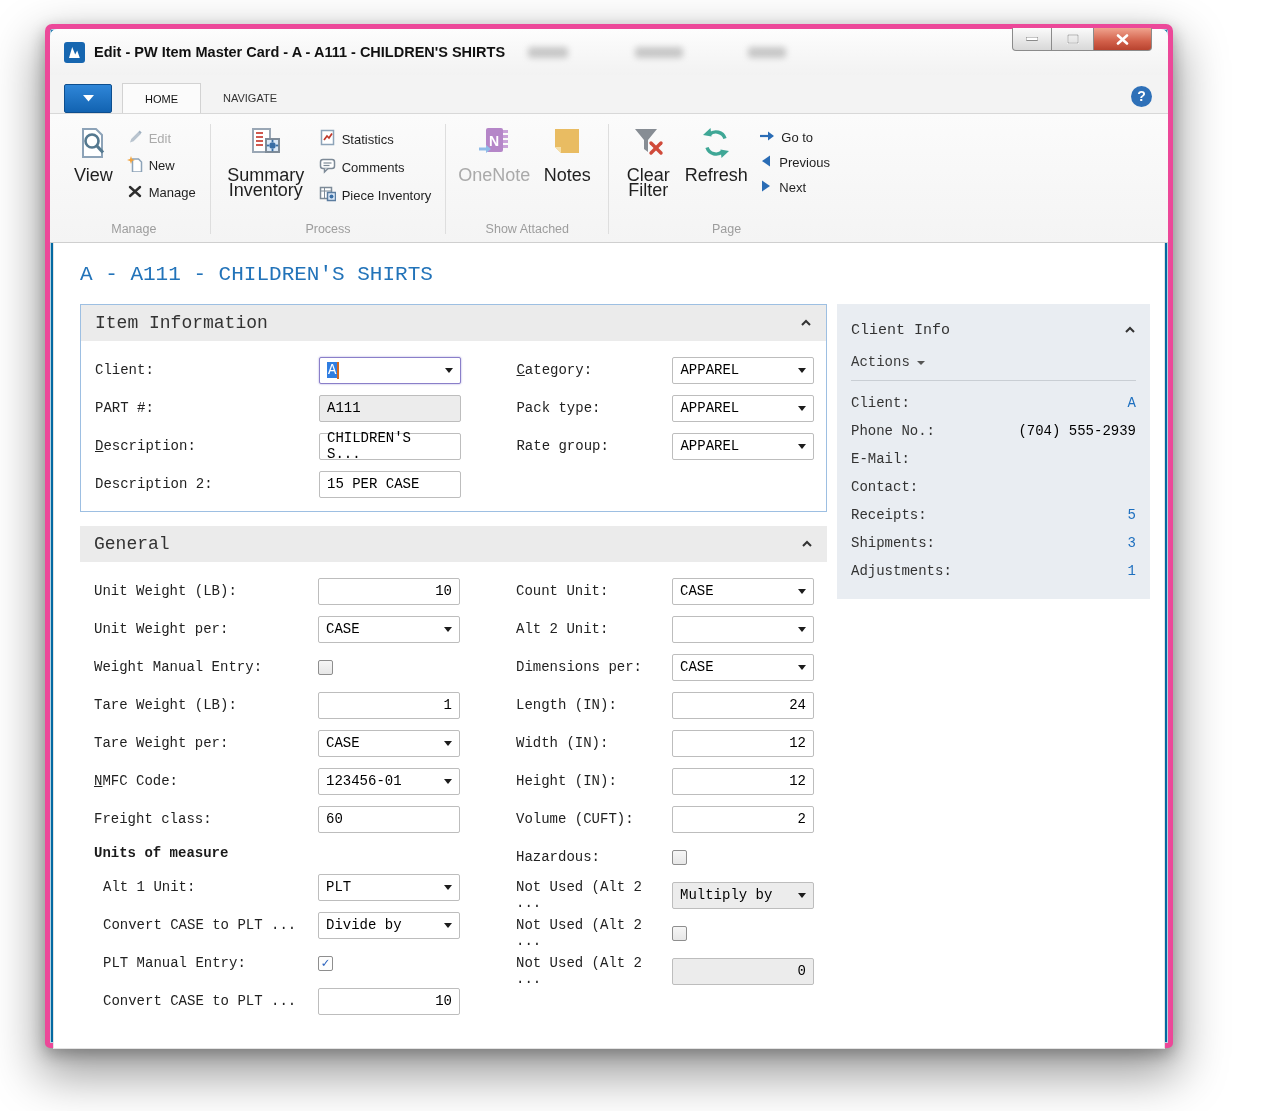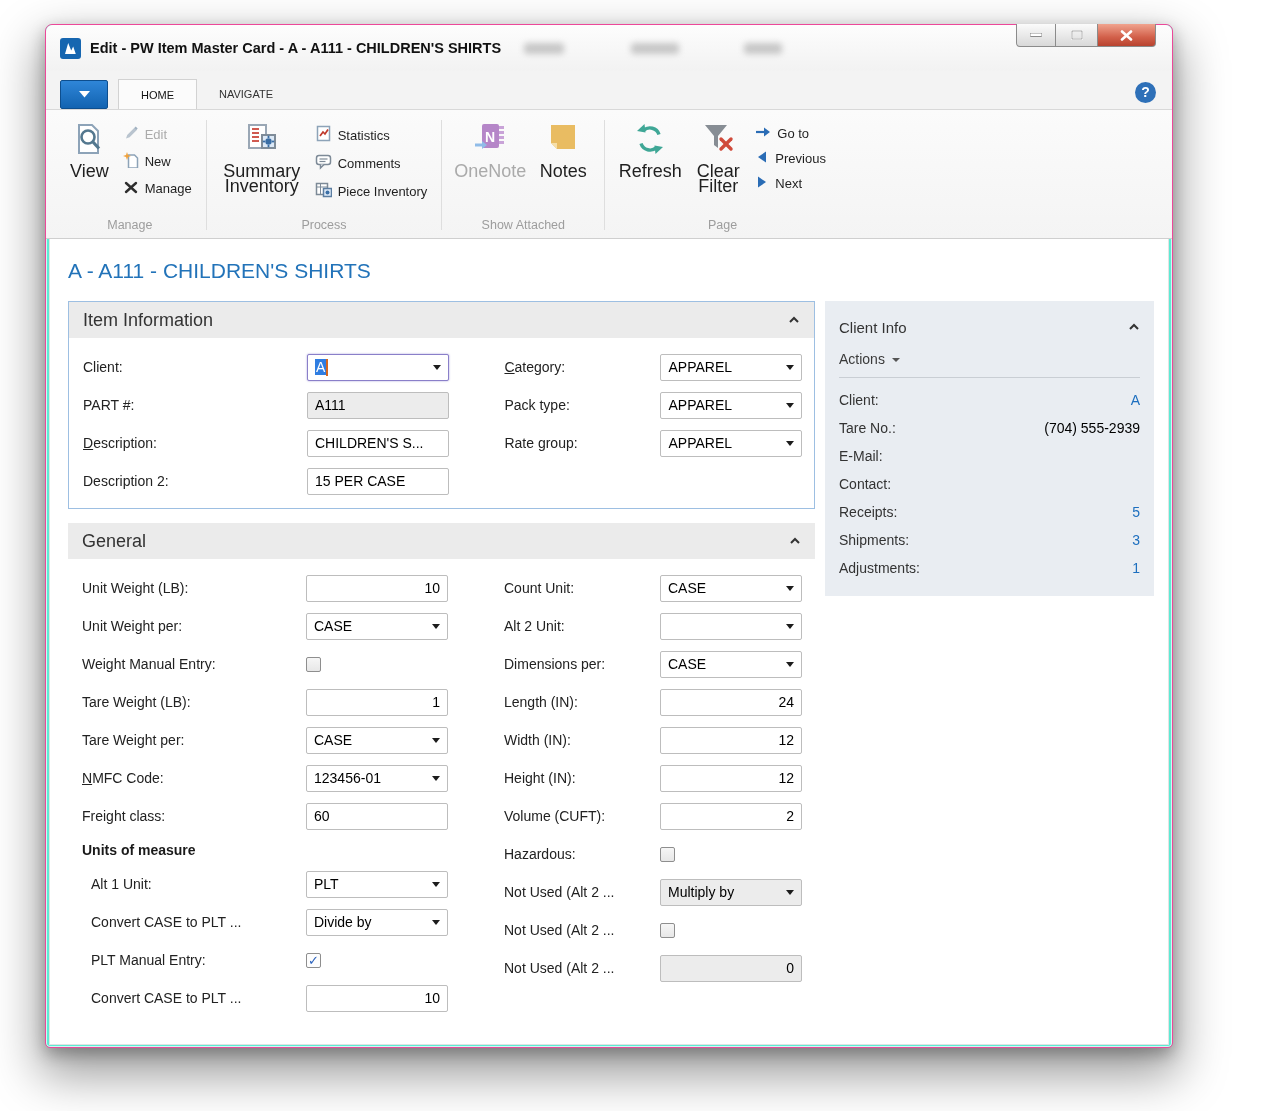--- a/index.html
+++ b/index.html
@@ -1,21 +1,21 @@
 <!DOCTYPE html>
 <html><head>
 <meta charset="utf-8">
 <style>
   * { margin:0; padding:0; box-sizing:border-box; }
   html,body { width:1280px; height:1111px; background:#ffffff; font-family:"Liberation Sans","DejaVu Sans",sans-serif; overflow:hidden; }
 
   
   .window {
     position:absolute; left:45px; top:24px; width:1128px; height:1024px;
-    background:#5eead4; border:1px solid #ec4899; border-radius:7px 7px 5px 5px;
+    background:#0369a1; border:5px solid #ec4899; border-radius:7px 7px 5px 5px;
     box-shadow: inset 0 0 0 1px rgba(255,255,255,.7), 0 22px 48px 6px rgba(0,0,0,.38), 0 6px 16px rgba(0,0,0,.28);
   }
   .titlebar { position:relative; height:46px; display:flex; align-items:center; padding-left:14px; gap:9px;
     background:linear-gradient(#fdfdfd,#f2f2f2); border-radius:7px 7px 0 0; }
   .title-text { font-size:14.5px; font-weight:bold; color:#111; white-space:nowrap; }
   .blur-blob { display:inline-block; height:11px; border-radius:3px; background:#9f9f9f; filter:blur(3px); opacity:.55; }
   .win-buttons { position:absolute; top:-1px; right:16px; display:flex; }
   .win-btn { height:23px; display:flex; align-items:center; justify-content:center;
     background:linear-gradient(#fbfbfb,#d8d8d8); border:1px solid #8b8b8b; border-top:none; }
   .win-btn.min { width:40px; border-radius:0 0 0 4px; }
@@ -43,21 +43,21 @@
   .rbtn-large { display:flex; flex-direction:column; align-items:center; justify-content:flex-start;
     gap:4px; padding:6px 6px 2px; border-radius:3px; cursor:pointer; text-align:center; }
   .rbtn-large .rlabel { font-size:18px; line-height:15px; color:#1f1f1f; max-width:82px; }
   .rbtn-large.disabled .rlabel { color:#aaaaaa; }
   .rcol { display:flex; flex-direction:column; justify-content:flex-start; gap:6px; padding-top:8px; }
   .rbtn-small { display:flex; align-items:center; gap:6px; font-size:13px; color:#1f1f1f; cursor:pointer; padding:1px 4px; border-radius:2px; }
   .rbtn-small.disabled { color:#ababab; cursor:default; }
 
   
   .content { position:relative; margin:0 3px 3px; height:806px; background:#ffffff; overflow:hidden;
-    padding:16px 14px 0 18px; border:1px solid #e3e3e3; border-top:none; }
+    padding:16px 14px 0 26px; border:1px solid #e3e3e3; border-top:none;font-family:Liberation Mono, monospace; }
   .page-title { font-size:21px; color:#2273b9; margin:4px 0 18px; }
   .cols { display:flex; align-items:flex-start; }
   .main-col { width:747px; }
   .fact-col { width:332px; margin-left:10px; }
 
   
   .fasttab-header { height:36px; background:#ebebeb; display:flex; align-items:center;
     justify-content:space-between; padding:0 14px; }
   .fasttab-title { font-size:18px; color:#333; }
   .chev-btn { cursor:pointer; display:flex; align-items:center; }
@@ -286,45 +286,45 @@
           <span class="rlabel">Notes</span>
         </div>
       </div>
       <div class="rgroup-label">Show Attached</div>
     </div>
 
     <div class="vsep"></div>
 
     <div class="rgroup">
       <div class="rgroup-content">
+        <div class="rbtn-large" style="width:58px">
+          <span>
+            <svg width="34" height="34">
+                <polygon points="4,3 26,3 17,14 17,26 13,23 13,14" fill="#878d94"></polygon>
+                <g stroke="#d04a3a" stroke-width="3.4" stroke-linecap="round">
+                  <line x1="20" y1="17" x2="30" y2="27"></line>
+                  <line x1="30" y1="17" x2="20" y2="27"></line>
+                </g>
+              </svg>
+          </span>
+          <span class="rlabel">Clear Filter</span>
+        </div>
         <div class="rbtn-large" style="width:70px">
           <span>
             <svg width="34" height="34">
                 <g stroke="#3fa796" stroke-width="3.4" fill="none">
                   <path d="M26 12.5 A9.5 9.5 0 0 0 10.5 8.5"></path>
                   <path d="M8 21.5 A9.5 9.5 0 0 0 23.5 25.5"></path>
                 </g>
                 <polygon points="11.5,2 12.5,10.5 4,9" fill="#3fa796"></polygon>
                 <polygon points="22.5,32 21.5,23.5 30,25" fill="#3fa796"></polygon>
               </svg>
           </span>
           <span class="rlabel">Refresh</span>
         </div>
-        <div class="rbtn-large" style="width:58px">
-          <span>
-            <svg width="34" height="34">
-                <polygon points="4,3 26,3 17,14 17,26 13,23 13,14" fill="#878d94"></polygon>
-                <g stroke="#d04a3a" stroke-width="3.4" stroke-linecap="round">
-                  <line x1="20" y1="17" x2="30" y2="27"></line>
-                  <line x1="30" y1="17" x2="20" y2="27"></line>
-                </g>
-              </svg>
-          </span>
-          <span class="rlabel">Clear Filter</span>
-        </div>
         <div class="rcol">
           <div class="rbtn-small">
             <span><svg width="16" height="14">
                   <line x1="1" y1="7" x2="10" y2="7" stroke="#2a6cb5" stroke-width="2.2"></line>
                   <polygon points="9,2.5 15,7 9,11.5" fill="#2a6cb5"></polygon>
                 </svg></span>
             <span>Go to</span>
           </div>
           <div class="rbtn-small">
             <span><svg width="14" height="14">
@@ -582,21 +582,21 @@
             <span>Actions</span>
             <span class="actions-arrow"></span>
           </div>
           <div class="fact-divider"></div>
           <div>
               <div class="kv-row">
                 <span class="kv-label">Client:</span>
                 <span class="kv-value link">A</span>
               </div>
               <div class="kv-row">
-                <span class="kv-label">Tare No.:</span>
+                <span class="kv-label">Phone No.:</span>
                 <span class="kv-value">(704) 555-2939</span>
               </div>
               <div class="kv-row">
                 <span class="kv-label">E-Mail:</span>
                 <span class="kv-value"></span>
               </div>
               <div class="kv-row">
                 <span class="kv-label">Contact:</span>
                 <span class="kv-value"></span>
               </div>

